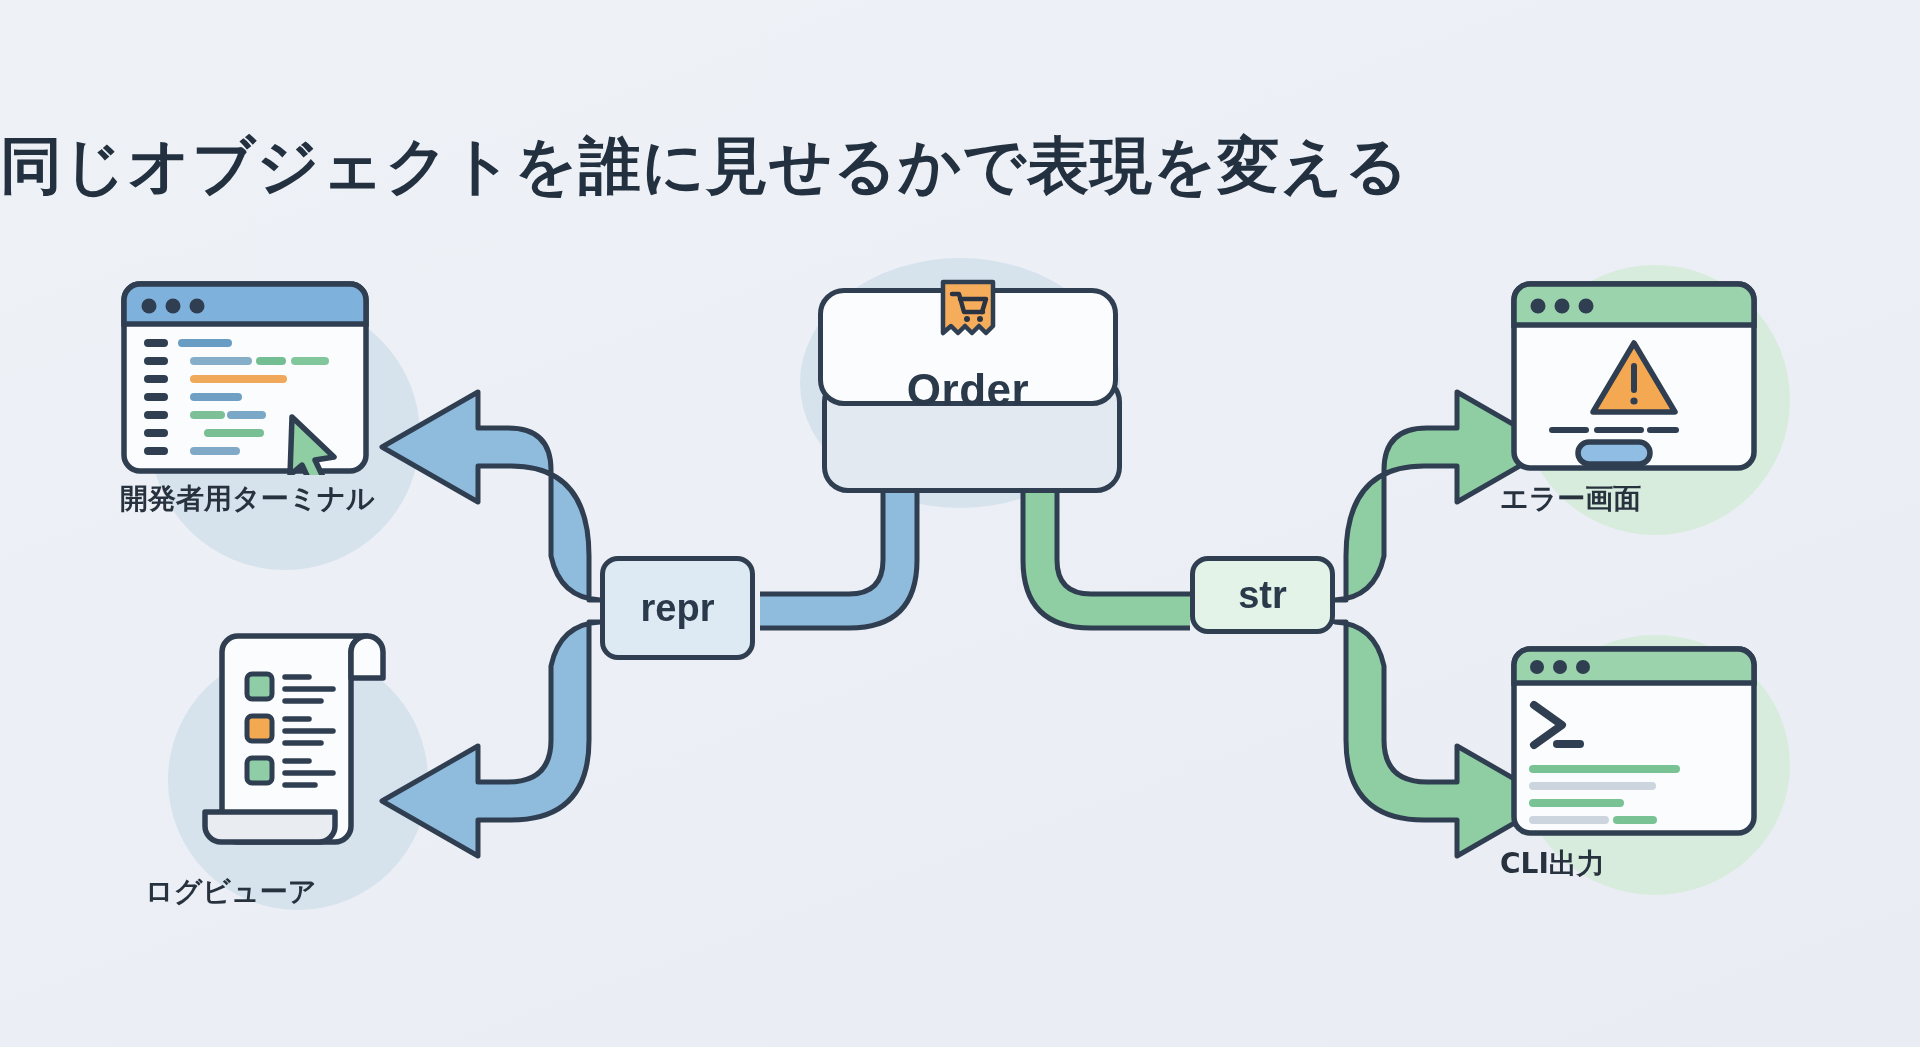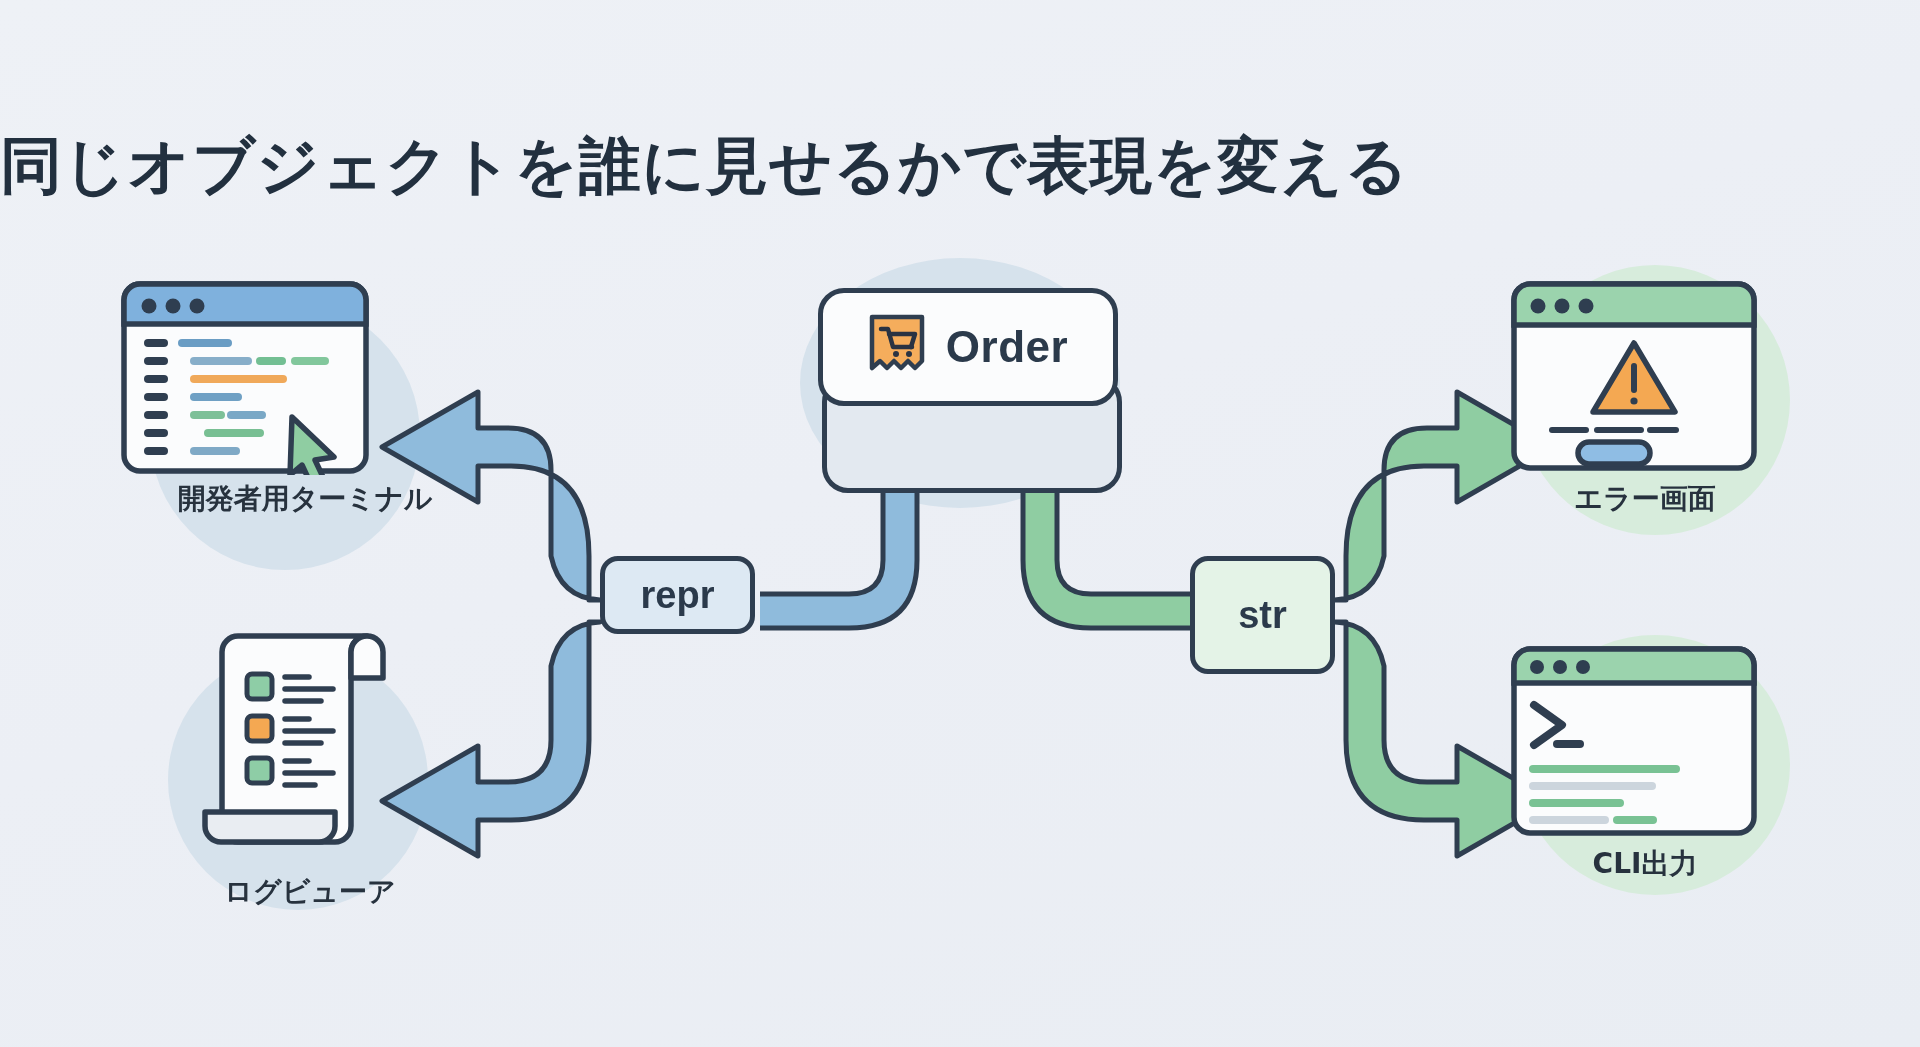--- a/index.html
+++ b/index.html
@@ -73,20 +73,21 @@
     width: 300px;
     height: 118px;
     background: #fbfcfd;
     border: 5px solid #2f3e50;
     border-radius: 26px;
     box-sizing: border-box;
     display: flex;
     align-items: center;
     justify-content: center;
     gap: 20px;
+    flex-direction: column;
   }
   #order-label {
     font-size: 44px;
     font-weight: 700;
     color: #2b3a4b;
     letter-spacing: .5px;
   }
 
   
   .pill {
@@ -96,35 +97,34 @@
     border-radius: 18px;
     box-sizing: border-box;
     display: flex;
     align-items: center;
     justify-content: center;
     font-size: 38px;
     font-weight: 700;
     color: #2b3a4b;
   }
   #pill-repr {
-    left: 600px; top: 556px; width: 155px; height: 78px;
+    left: 600px; top: 556px; width: 155px; height: 104px;
     background: #dde9f3;
   }
   #pill-str {
-    left: 1190px; top: 556px; width: 145px; height: 118px;
+    left: 1190px; top: 556px; width: 145px; height: 78px;
     background: #e4f3e7;
   }
 
   
   .endpoint { position: absolute; z-index: 3; }
   .endpoint .art { position: relative; }
   .ep-label {
     position: absolute;
     width: 100%;
-    text-align: center;
     font-size: 28px;
     font-weight: 700;
     color: #27323e;
     font-family: "DejaVu Sans", "Liberation Sans", sans-serif;
     white-space: nowrap;
   }
   #ep-terminal { left: 120px; top: 280px; width: 370px; }
   #ep-log      { left: 145px; top: 630px; width: 330px; }
   #ep-error    { left: 1500px; top: 280px; width: 290px; }
   #ep-cli      { left: 1500px; top: 645px; width: 290px; }

